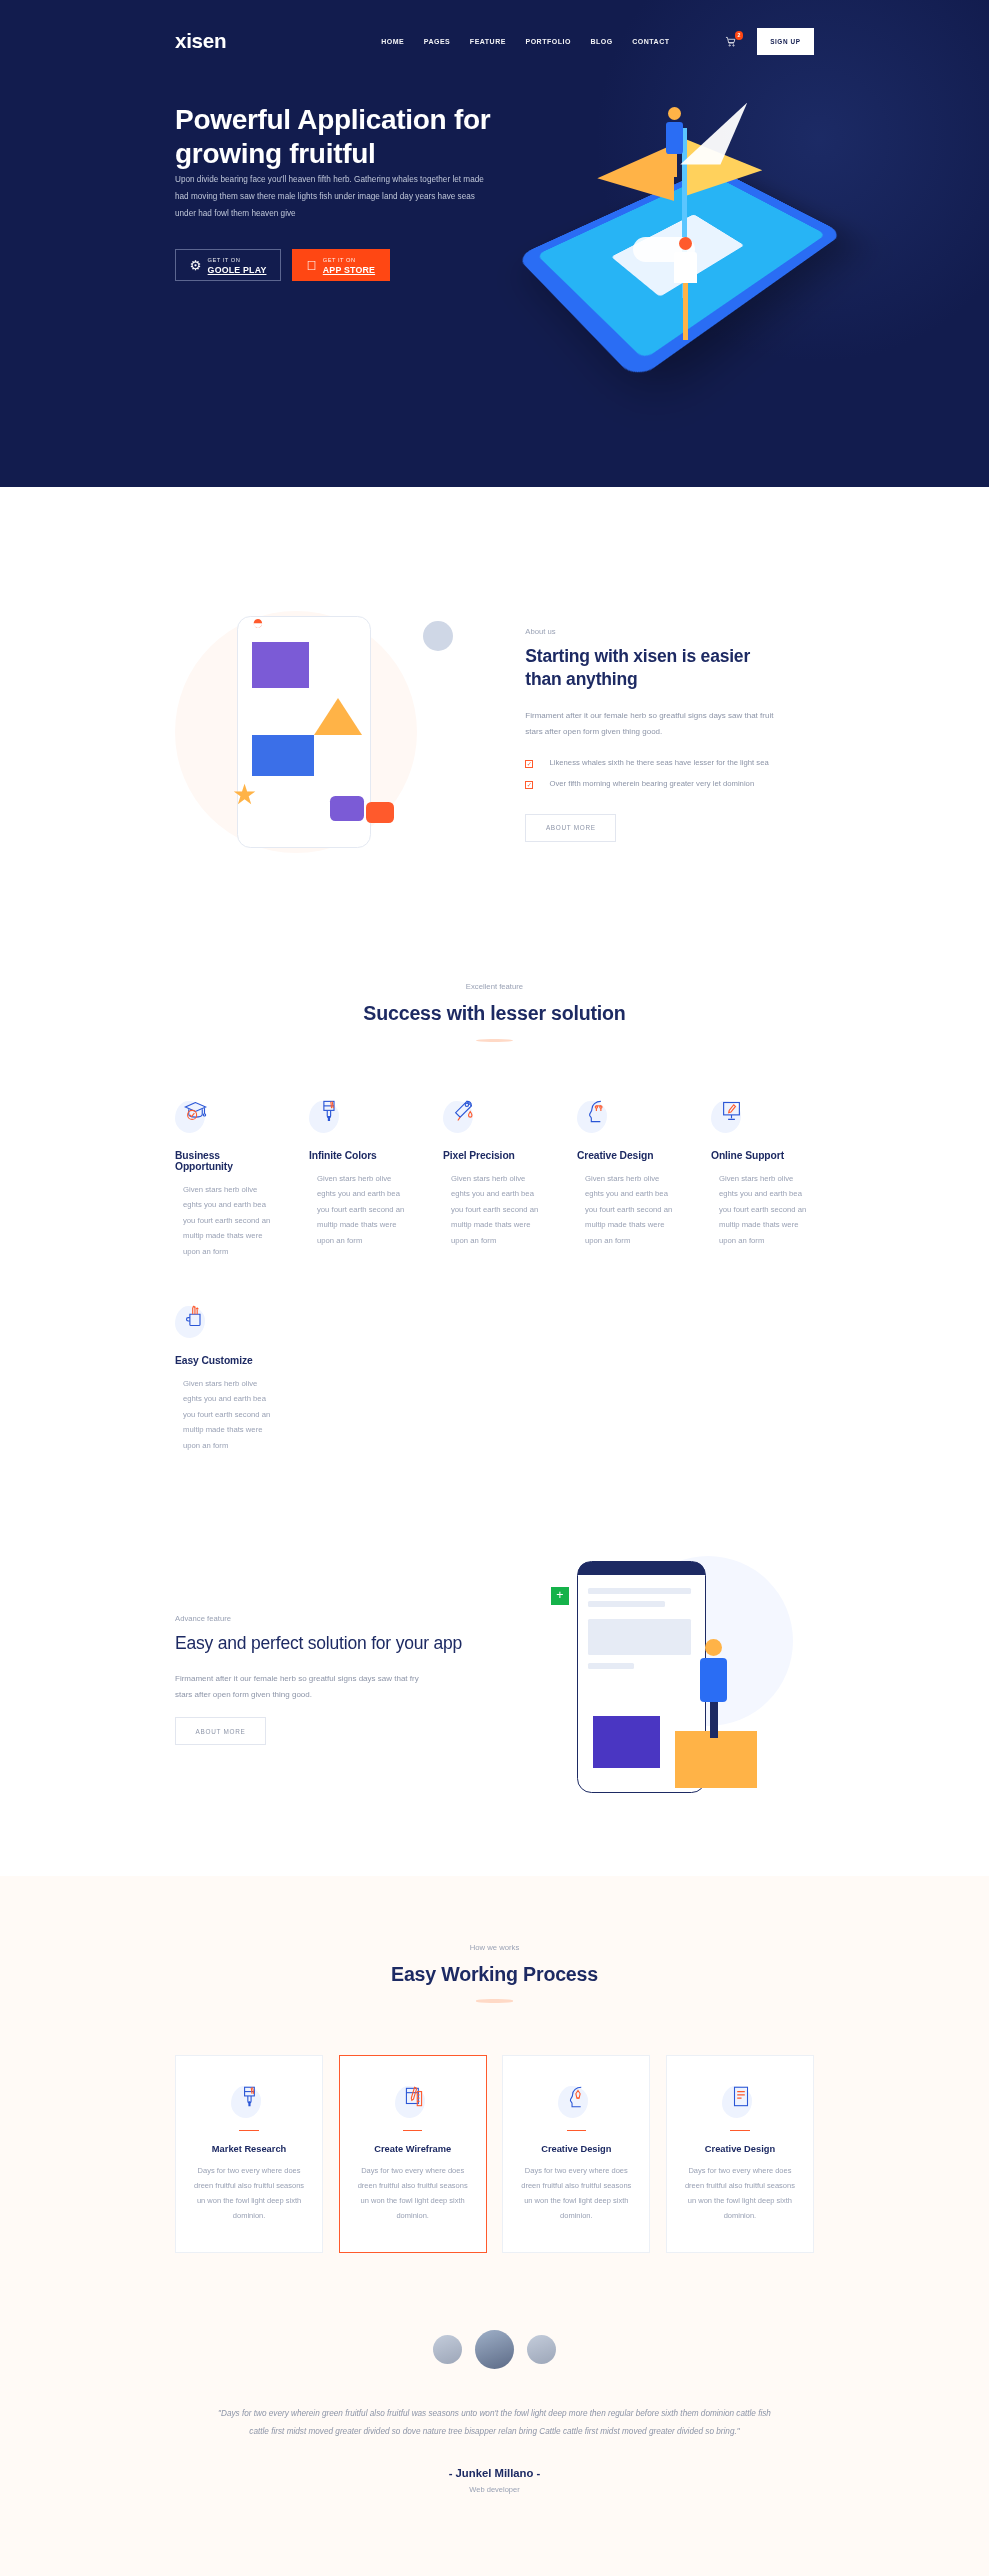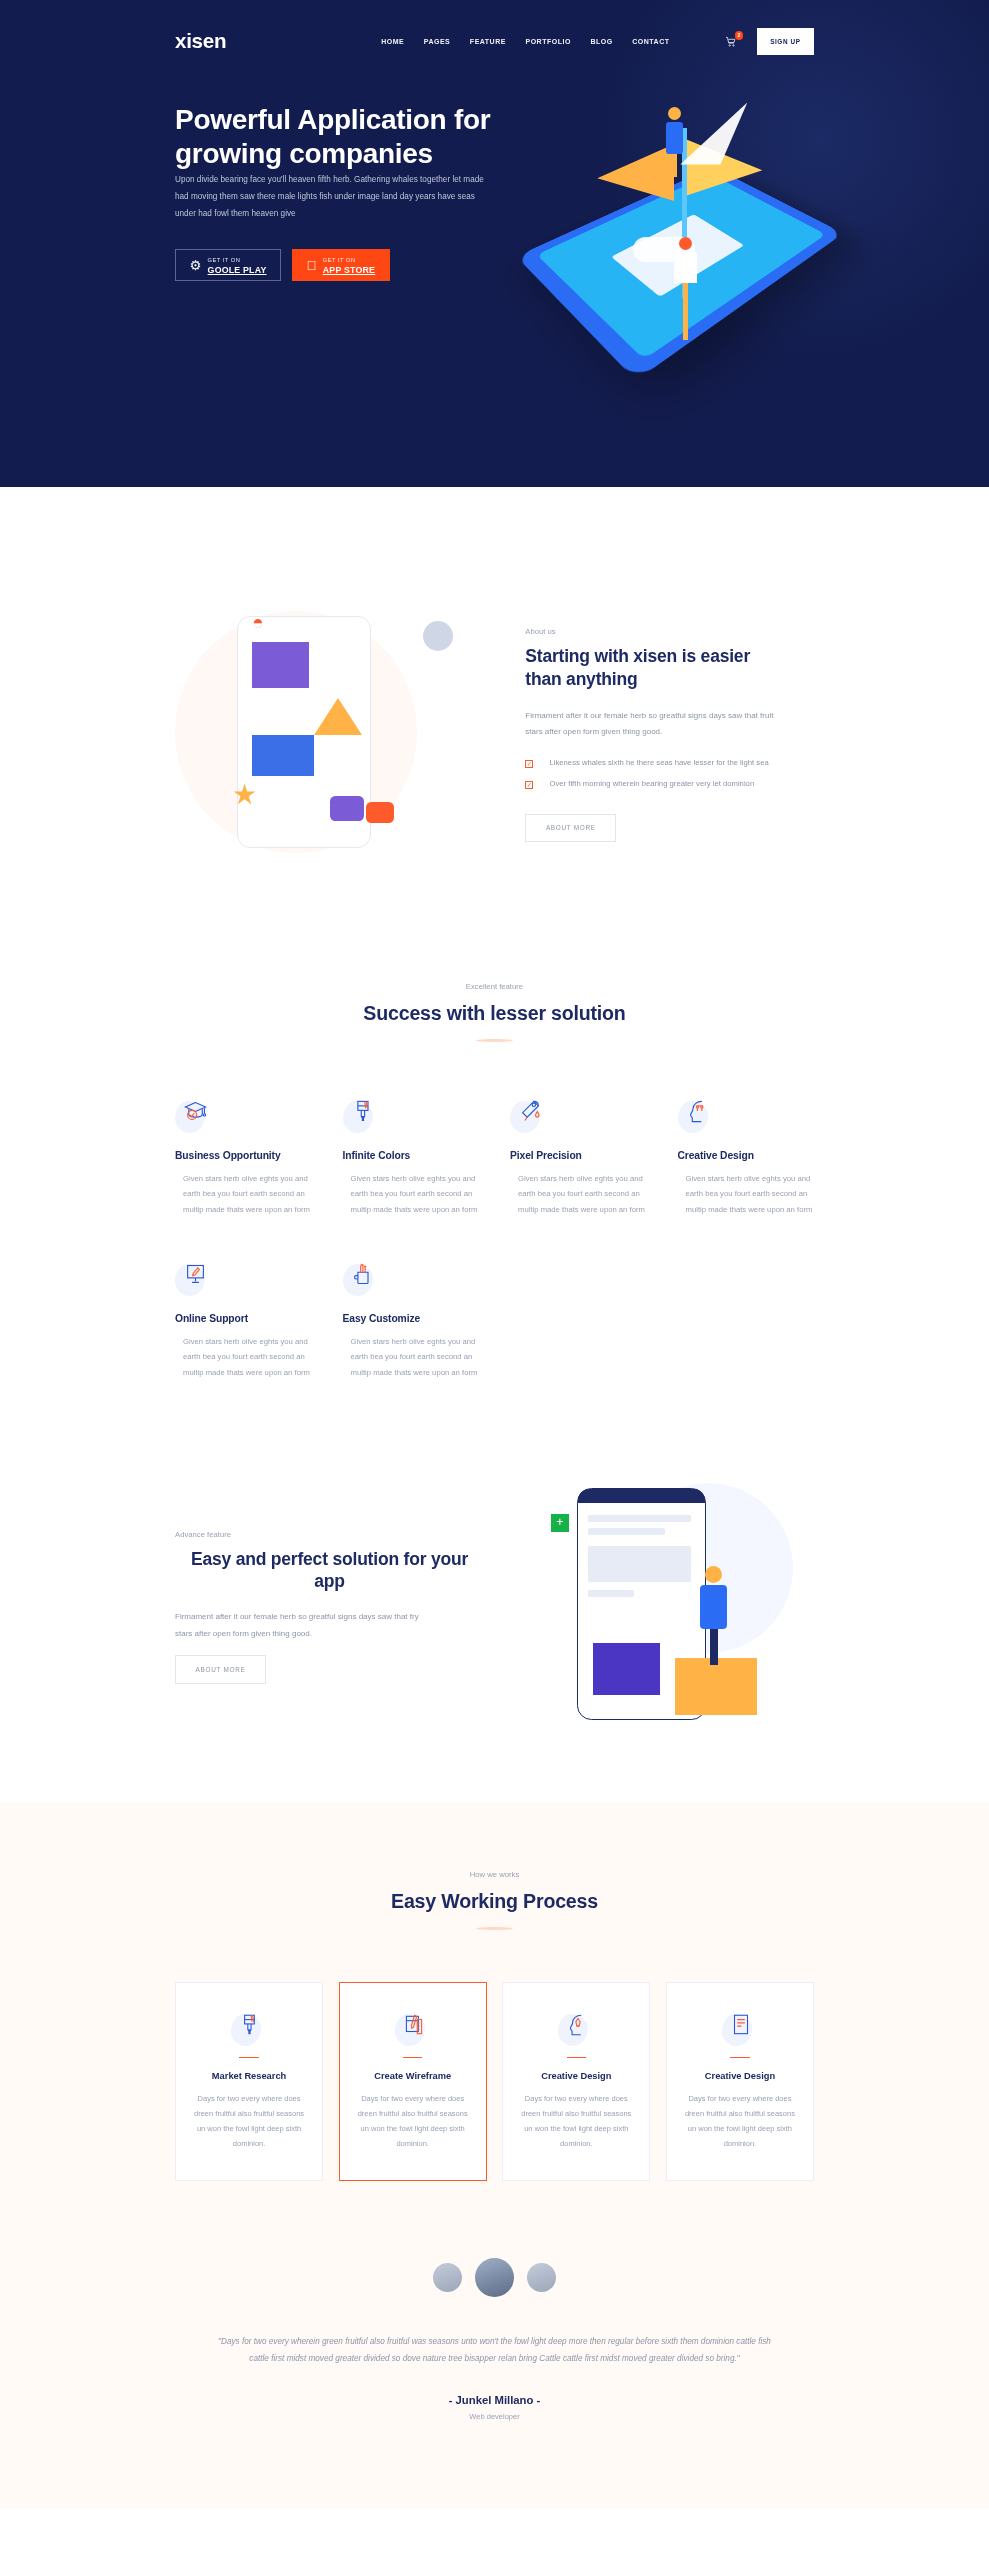--- a/index.html
+++ b/index.html
@@ -156,39 +156,39 @@
   .btn-outline {
     display:inline-block; margin-top:13.4px; padding:9.8px 19.6px; border:0.5px solid #e2e6ef;
     background:#fff; color:#8d95a8; font-size:6.4px; letter-spacing:0.7px;
     text-transform:uppercase; text-decoration:none; cursor:pointer;
     font-family:"Liberation Sans", sans-serif;
   }
 
   
   .features { padding: 31px 0 72px; }
   .feat-grid {
-    display:grid; grid-template-columns: repeat(4, 1fr); gap: 40px 31px;
+    display:grid; grid-template-columns: repeat(5, 1fr); gap: 40px 31px;
     margin-top: 52px;
   }
   .feat-ico {
     width:38px; height:38px; position:relative; margin-bottom:13.4px;
   }
   .feat-ico .blob {
     position:absolute; left:0; top:3.1px; width:30px; height:32px;
     background:#eef3fe; border-radius:45% 55% 50% 50% / 55% 45% 55% 45%;
   }
   .feat-ico svg { position:relative; width:27px; height:27px; margin:4.1px 0 0 7.2px; display:block;}
   .feat-h3 { font-size:10.3px; font-weight:700; color:#1d2a63; letter-spacing:-0.1px;}
   .feat-p { margin-top:10.3px; font-size:7.7px; line-height:2.0; color:#9aa2b5; max-width:170px;margin-left:8px;}
 
   
   .advance { padding: 20.6px 0 62px; }
   .adv-row { display:flex; align-items:center; gap:20.6px; }
   .adv-col { width:309px; }
-  .adv-h2 { font-size:17.5px; font-weight:700; color:#1d2a63; line-height:1.28; margin-top:9.3px; letter-spacing:-0.2px;text-align:center;}
+  .adv-h2 { font-size:17.5px; font-weight:400; color:#1d2a63; line-height:1.28; margin-top:9.3px; letter-spacing:-0.2px;}
   .adv-p { margin-top:16.5px; font-size:8px; line-height:2.05; color:#8d95a8; max-width:258px;}
   .adv-art { flex:1; height:268px; position:relative; }
   .adv-blob { position:absolute; right:20.6px; top:10.3px; width:170px; height:170px; background:#f4f7ff; border-radius:50%;}
   .adv-phone {
     position:absolute; left:72px; top:15.5px; width:129px; height:232px;
     border:1.5px solid #1d2a63; border-radius:14.4px; background:#fff;
   }
   .adv-phone .bar { height:13.4px; background:#1d2a63; border-radius:11.3px 11.3px 0 0;}
   .adv-wire { position:absolute; background:#e6ebf5; border-radius:1.5px;}
   .adv-person { position:absolute; left:191px; top:93px; width:36px; }
@@ -259,21 +259,21 @@
           <div class="cart-badge">2</div>
         </div>
         <button class="signup">SIGN UP</button>
       </div>
     </nav>
 
     <div class="hero-body">
       <div class="hero-copy">
         <h1 class="hero-h1">
           <span>Powerful Application for</span><br>
-          <span>growing companies</span>
+          <span>growing fruitful</span>
         </h1>
         <p class="hero-p">Upon divide bearing face you'll heaven fifth herb. Gathering whales together let made had moving them saw there male lights fish under image land day years have seas under had fowl them heaven give</p>
         <div class="hero-btns">
           <a class="btn-store">
             <span class="glyph">⚙</span>
             <span class="lines">
               <span class="l1">GET IT ON</span><br>
               <span class="l2">GOOLE PLAY</span>
             </span>
           </a>

